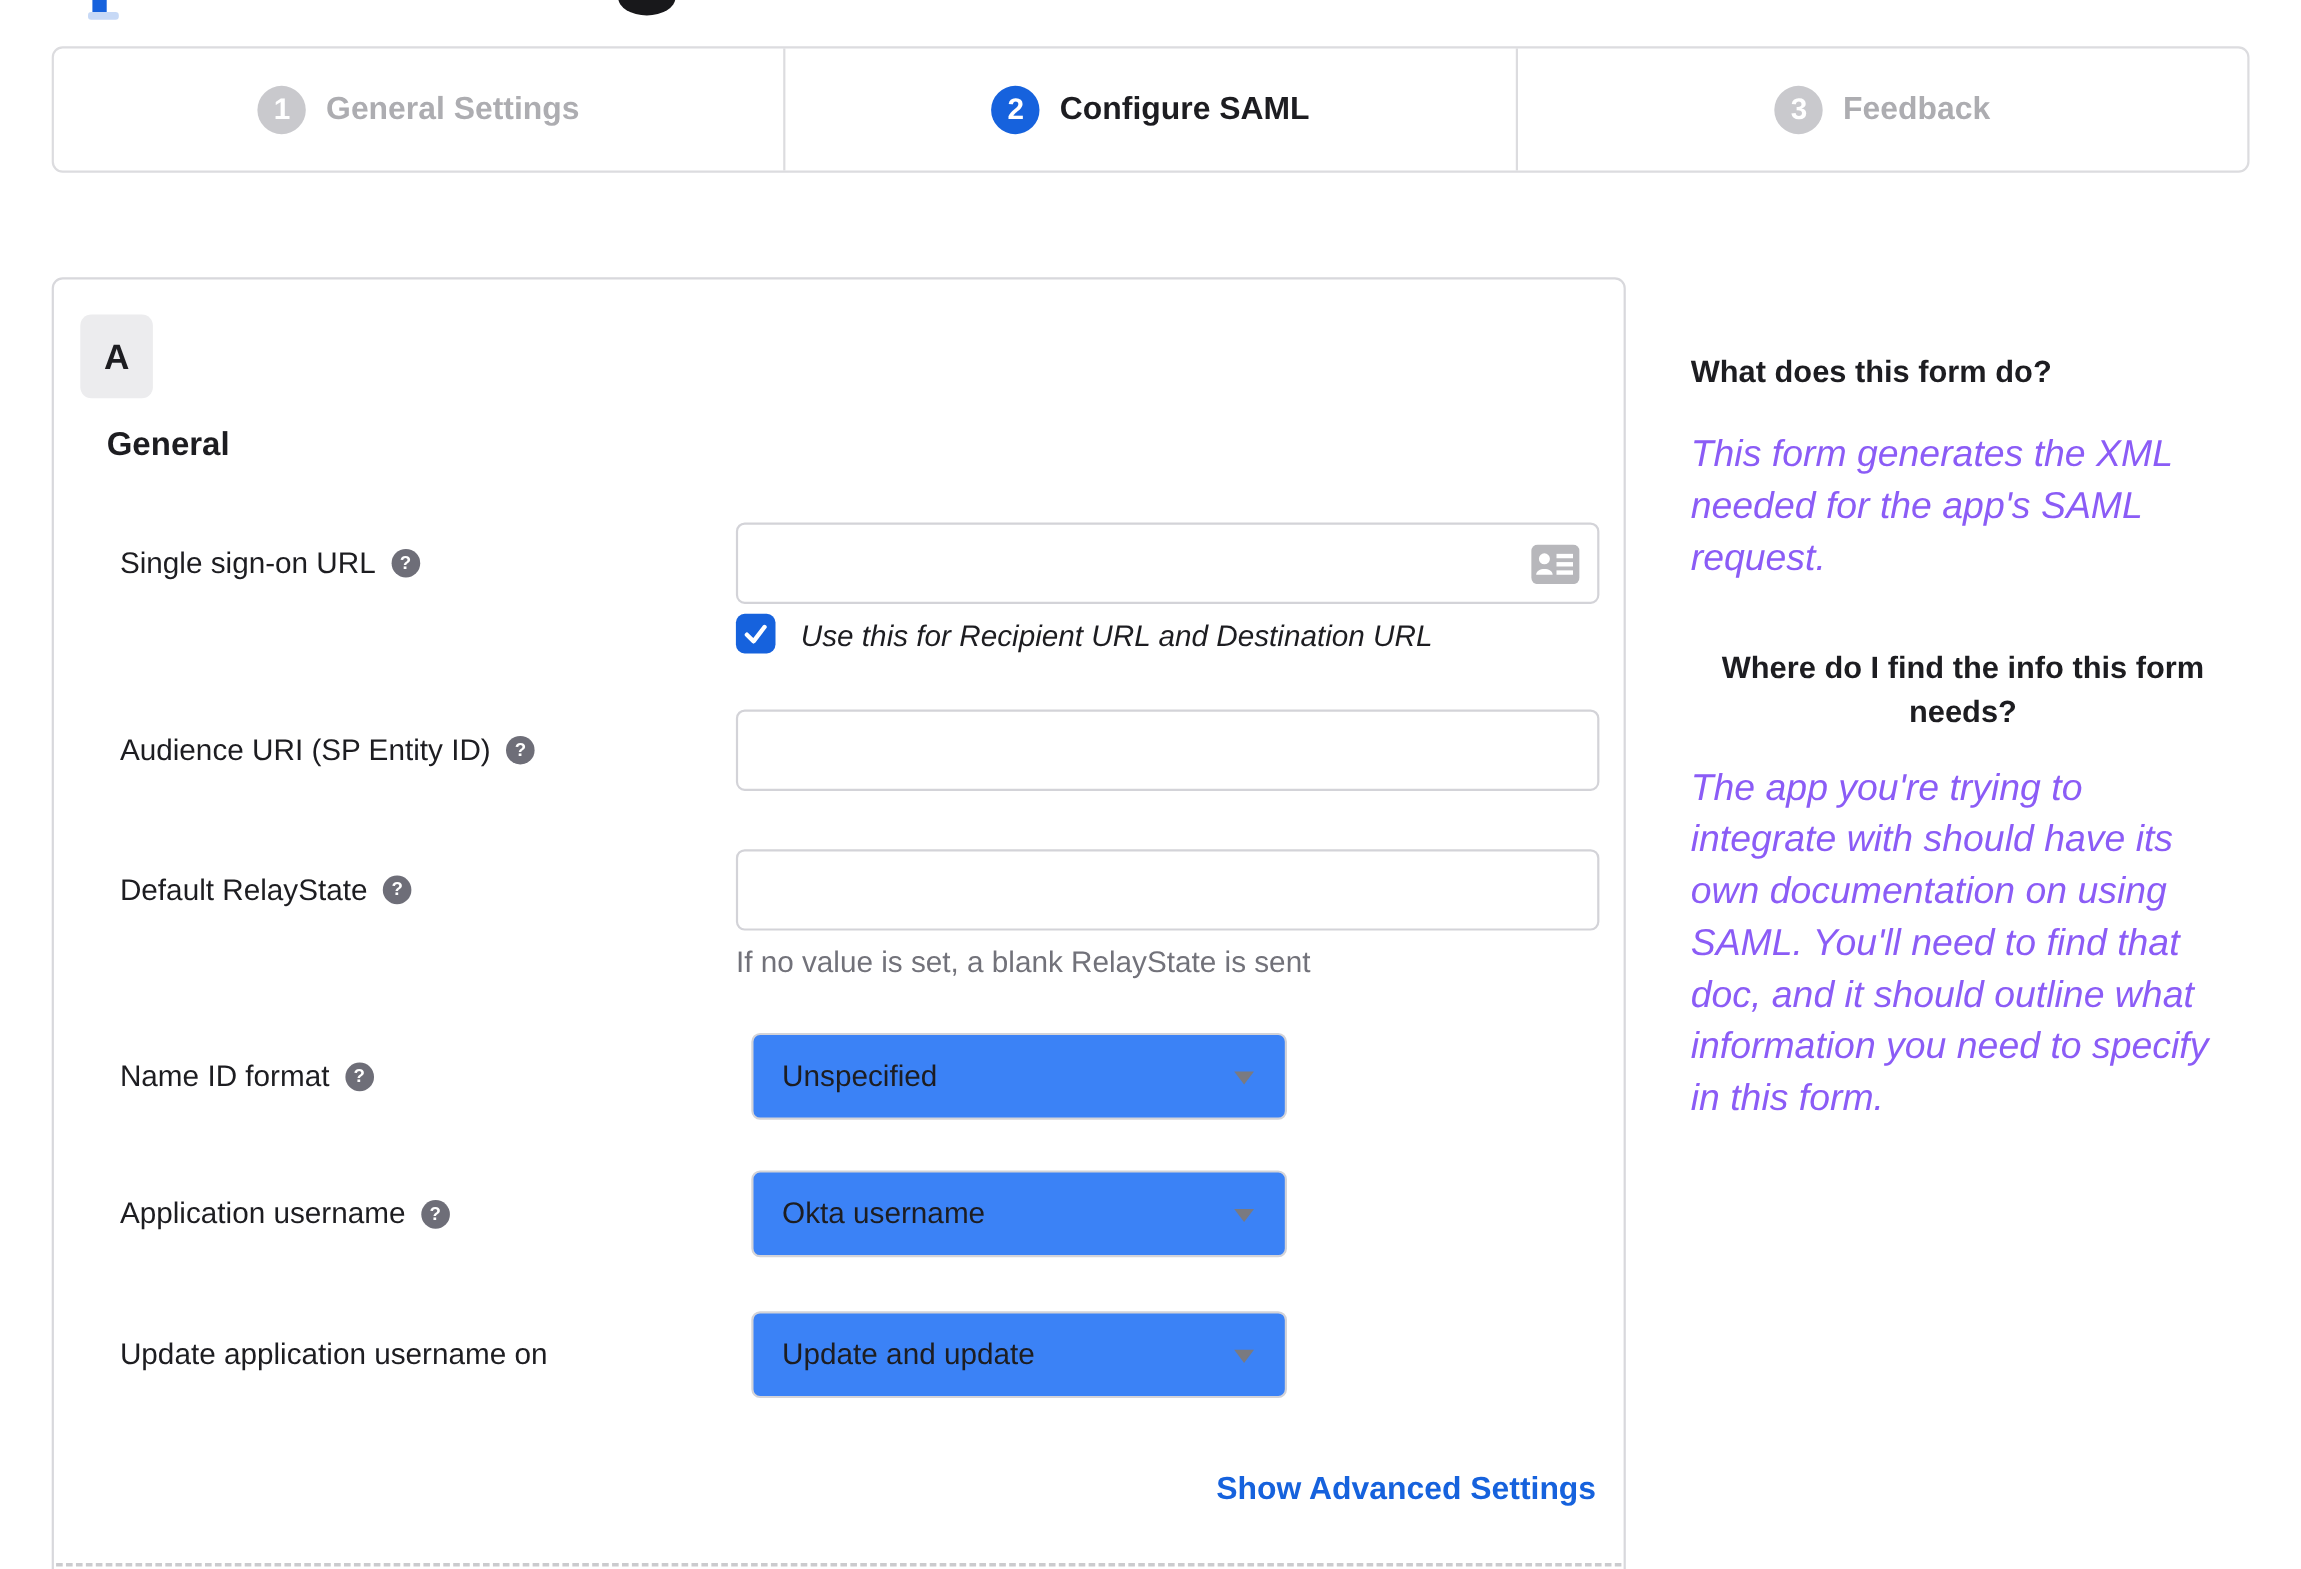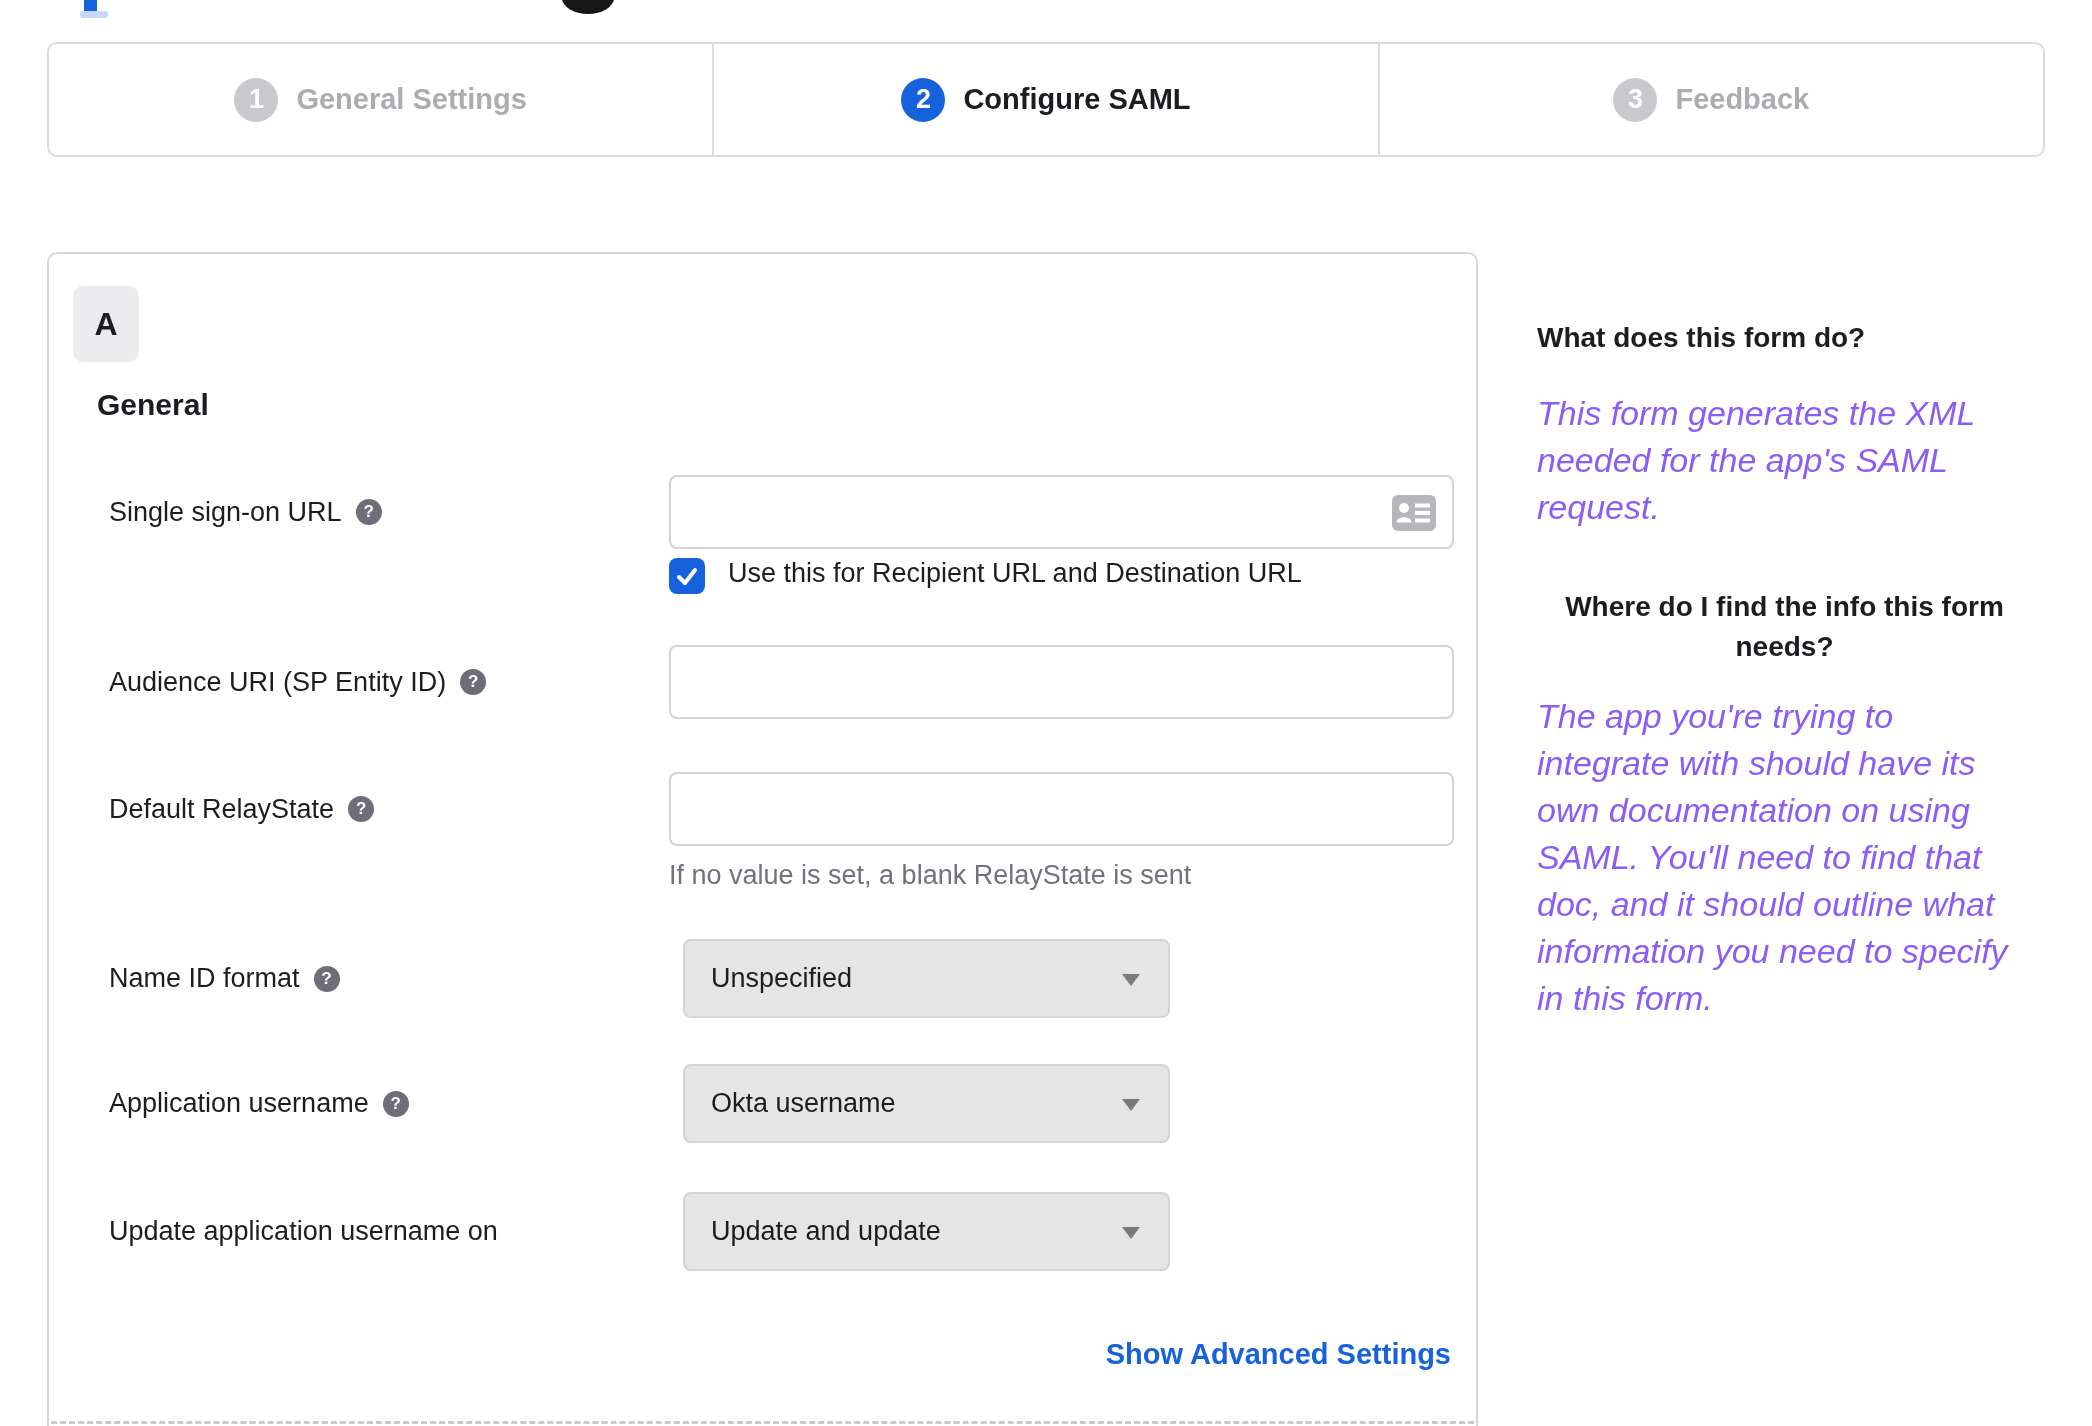--- a/index.html
+++ b/index.html
@@ -35,27 +35,27 @@
   .row { left:60px; width:1345px; display:flex;gap:16px; }
   .label-cell { width:558px; display:flex; align-items:center; gap:14px; font-size:27px; }
   .help { width:26px; height:26px; border-radius:50%; background:#6e6e78; color:#fff;
           font-size:17px; font-weight:bold; display:flex; align-items:center; justify-content:center;
           flex:0 0 auto; cursor:pointer; }
   .ctrl { position:relative; }
   .text-input { width:785px; height:74px; border:2px solid #d3d3d8; border-radius:8px;
                 font-size:27px; padding:0 70px 0 24px; color:#1d1d21; outline:none;
                 font-family:"Liberation Sans", sans-serif; background:#fff; }
   .card-icon { position:absolute; right:18px; top:20px; }
-  .select { width:487px; height:79px; border:2px solid #d3d3d8; border-radius:8px; background:#e5e5e5;
+  .select { width:487px; height:79px; border:2px solid #d3d3d8; border-radius:8px; background:#3b82f6;
             display:flex; align-items:center; padding-left:26px; font-size:27px; cursor:pointer;
             position:relative; }
   .caret { position:absolute; right:28px; top:33px; width:0; height:0;
            border-left:9px solid transparent; border-right:9px solid transparent;
            border-top:12px solid #7a7a80; }
-  .check-row { display:flex; align-items:flex-start; gap:23px; margin-top:9px; }
+  .check-row { display:flex; align-items:flex-end; gap:23px; margin-top:9px;font-style:italic; }
   .checkbox { width:36px; height:36px; border-radius:8px; background:#1662dd; display:flex;
               align-items:center; justify-content:center; cursor:pointer; flex:0 0 auto; }
   .check-label { font-size:27px; }
   .hint { margin-top:14px; font-size:27px; color:#72727a; }
   .adv-link-row { left:48px; top:1084px; width:1354px; text-align:right; }
   .adv-link { font-size:29px; font-weight:bold; color:#1662dd; text-decoration:none; cursor:pointer;text-align:center; }
   .dashed-divider { left:2px; right:2px; top:1167px; border-top:3px dashed #cbcbce; }
 
   
   .row-sso   { top:221px; }

